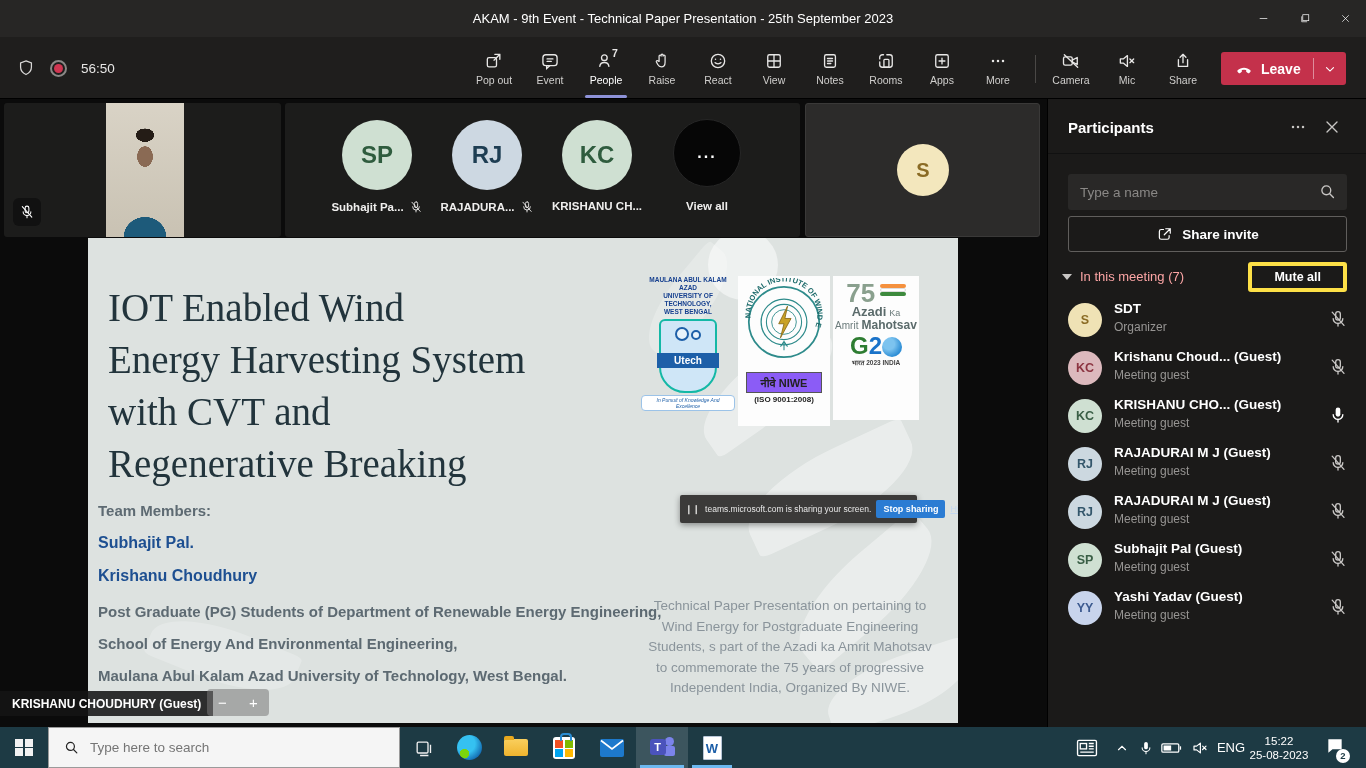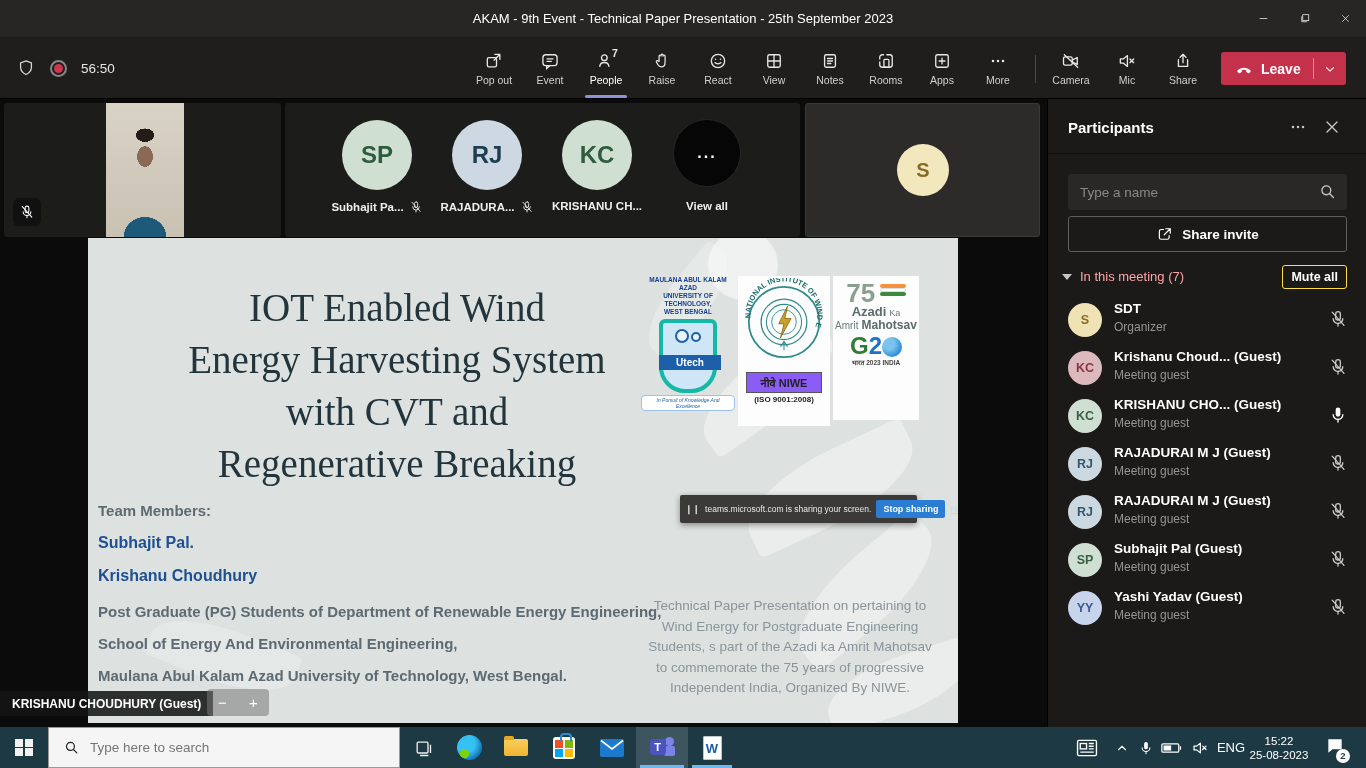--- a/index.html
+++ b/index.html
@@ -55,32 +55,32 @@
     color:#f0efee; font-size:11.5px; font-weight:bold; }
   .viewall-c { position:absolute; top:16px; width:68px; height:68px; border-radius:50%; background:#060606; border:1px solid #262626;
     display:flex; align-items:center; justify-content:center; color:#fff; letter-spacing:2px; font-weight:bold; }
   .s-tile { left:805px; width:235px; background:#2c2b2a; border:1px solid #3a3938; }
   .s-circle { position:absolute; left:91px; top:40px; width:52px; height:52px; border-radius:50%;
     display:flex; align-items:center; justify-content:center; font-size:20px; font-weight:bold; }
 
   
   .slide { position:absolute; left:88px; top:139px; width:870px; height:485px; background:#dde2e0; overflow:hidden; }
   .leaf { position:absolute; background:rgba(255,255,255,.4); border-radius:62% 6% 62% 6%; }
-  .slide-title { position:absolute; left:14px; top:44px; width:590px; text-align:center;
+  .slide-title { position:absolute; left:20px; top:44px; width:590px; text-align:left;
     font-family:"Liberation Serif", serif; font-size:39px; line-height:52px; color:#22343c; }
   .team { position:absolute; left:10px; top:264px; width:590px; text-align:left; color:#5d6a72; font-weight:bold; }
   .team .h { font-size:15px; margin-bottom:15px; }
   .team .m { font-size:16px; color:#1d4f91; margin-bottom:15px; }
   .team .a { font-size:15px; line-height:23px; margin-bottom:9px; }
   .note { position:absolute; left:556px; top:358px; width:292px; text-align:center; color:#8a949b; font-size:13.5px; line-height:20.5px; }
 
   .logo { position:absolute; top:38px; background:#fdfdfd; }
   .lg-utech { left:553px; width:94px; height:147px; background:transparent; text-align:center; }
   .lg-utech .t { font-size:6.5px; font-weight:bold; color:#16408f; line-height:8px; }
-  .shield { margin:3px auto 0; width:58px; height:74px; background:#cfe6f7; border:4px solid #14b8a6;
+  .shield { margin:3px auto 0; width:58px; height:74px; background:#cfe6f7; border:2px solid #14b8a6;
     border-radius:6px 6px 26px 26px; position:relative; }
   .shield .gears { display:flex; justify-content:center; gap:2px; margin-top:6px; }
   .shield .gear { border:2px solid #1d5fa8; border-radius:50%; background:#e8f3fb; }
   .shield .band { position:absolute; left:-4px; top:32px; width:62px; height:15px; background:#1d5fa8; color:#fff;
     font-size:10px; font-weight:bold; line-height:15px; }
   .shield .wing { font-size:9px; color:#1d5fa8; margin-top:16px; }
   .motto { margin-top:2px; font-size:5px; font-style:italic; color:#1d5fa8; border:1px solid #9cc3e8; border-radius:4px; padding:1px 2px; display:inline-block; background:#fff; }
   .lg-niwe { left:650px; width:92px; height:150px; text-align:center; padding-top:2px; }
   .niwe-box { margin:2px auto 2px; width:76px; border:1px solid #555; font-size:11px; font-weight:bold; color:#222; padding:2px 0; background:#8b5cf6; }
   .niwe-iso { font-size:8px; font-weight:bold; color:#222; }
@@ -118,22 +118,22 @@
   .p-search input { position:absolute; left:0; top:0; width:100%; height:100%; background:transparent; border:none; outline:none;
     color:#d0cfcd; font-size:13.5px; padding:0 36px 0 12px; font-family:"Liberation Sans", sans-serif; }
   .p-search input::placeholder { color:#8a8886; }
   .p-search svg { position:absolute; right:10px; top:8px; width:19px; height:19px; color:#c8c6c4; }
   .p-invite { position:absolute; left:20px; top:117px; width:279px; height:36px; border:1px solid #605e5c; border-radius:3px;
     display:flex; align-items:center; justify-content:center; gap:8px; color:#fff; font-size:13.5px; font-weight:bold; }
   .p-invite svg { width:18px; height:18px; color:#fff; }
   .p-section { position:absolute; left:14px; top:164px; width:291px; height:27px; display:flex; align-items:center; }
   .caret { width:0; height:0; border-left:5px solid transparent; border-right:5px solid transparent; border-top:6px solid #c8c6c4; margin-right:8px; }
   .p-section .s-lbl { color:#fca5a5; font-size:13px; font-weight:normal; }
-  .muteall { margin-left:auto; margin-right:6px; border:1px solid #fde047; border-radius:3px; color:#fff; font-size:12.5px;
-    font-weight:bold; padding:4px 8px; }
+  .muteall { margin-left:auto; margin-right:6px; border:4px solid #fde047; border-radius:3px; color:#fff; font-size:12.5px;
+    font-weight:bold; padding:4px 22px; }
   .p-list { position:absolute; left:0; top:197px; width:100%; }
   .prow { position:relative; height:48px; }
   .pav { position:absolute; left:20px; top:7px; width:34px; height:34px; border-radius:50%; display:flex; align-items:center;
     justify-content:center; font-size:12.5px; font-weight:bold; }
   .pnm { position:absolute; left:66px; top:5px; color:#fff; font-size:13.5px; font-weight:bold; white-space:nowrap; }
   .prl { position:absolute; left:66px; top:24px; color:#979593; font-size:12px; }
   .pmic { position:absolute; right:18px; top:13px; width:20px; height:20px; color:#c8c6c4; }
 
   
   .taskbar { position:absolute; left:0; top:727px; width:1366px; height:41px; background:#1d3a44; }

